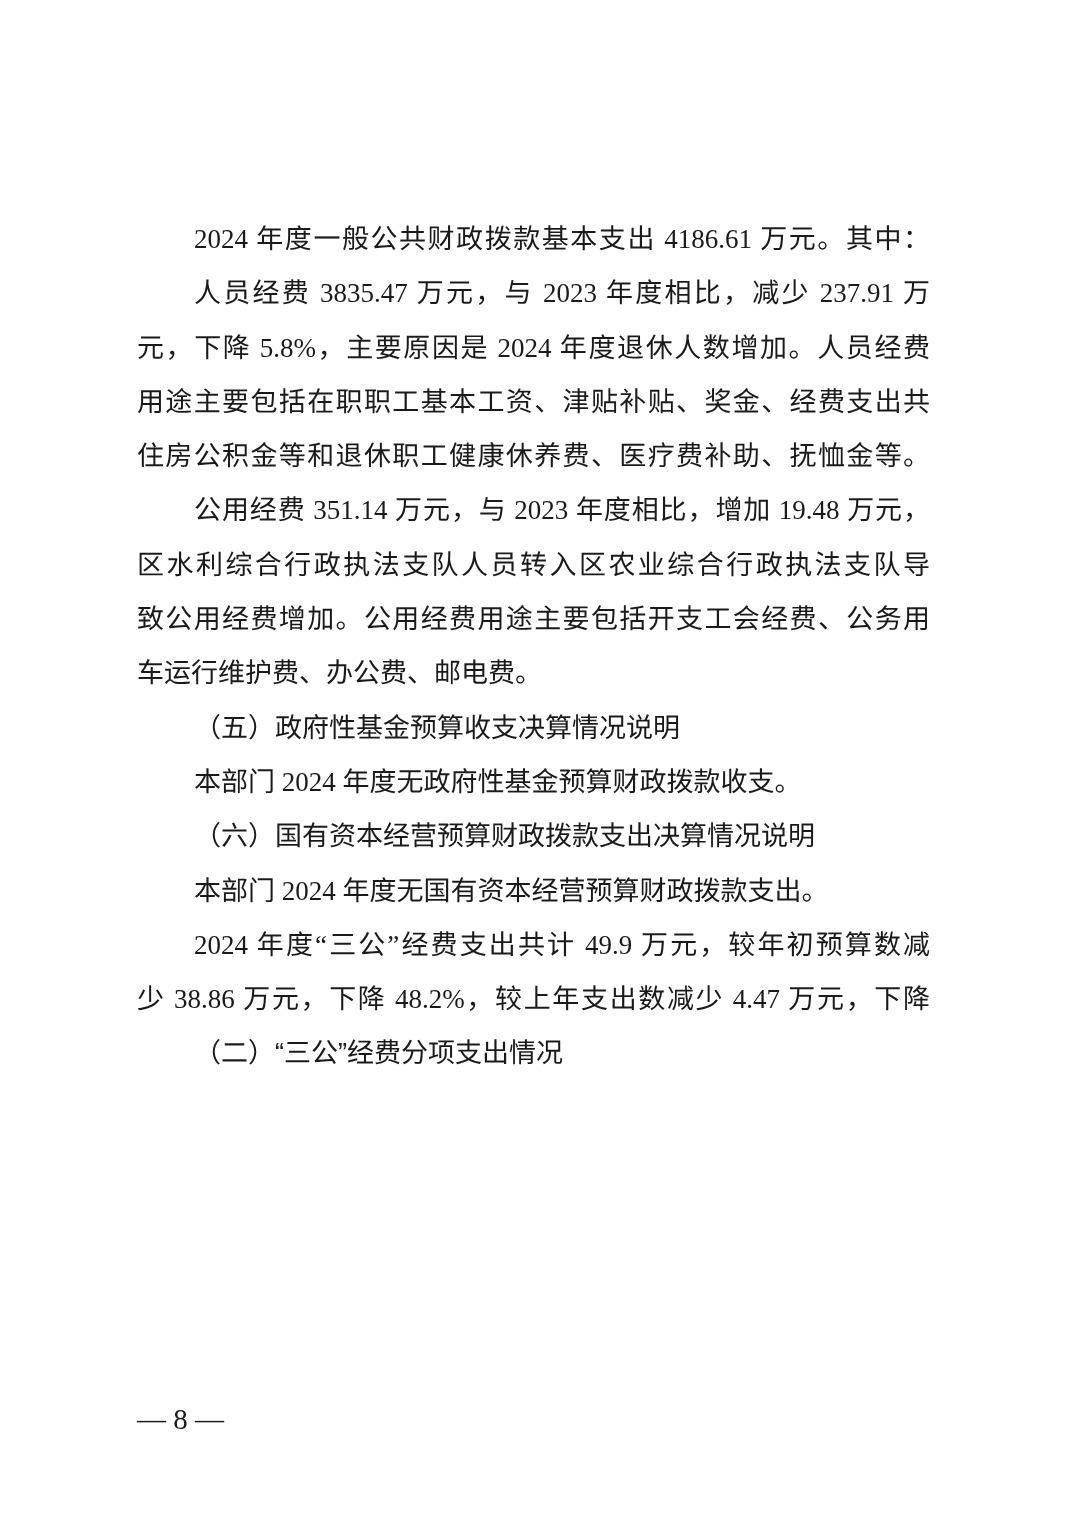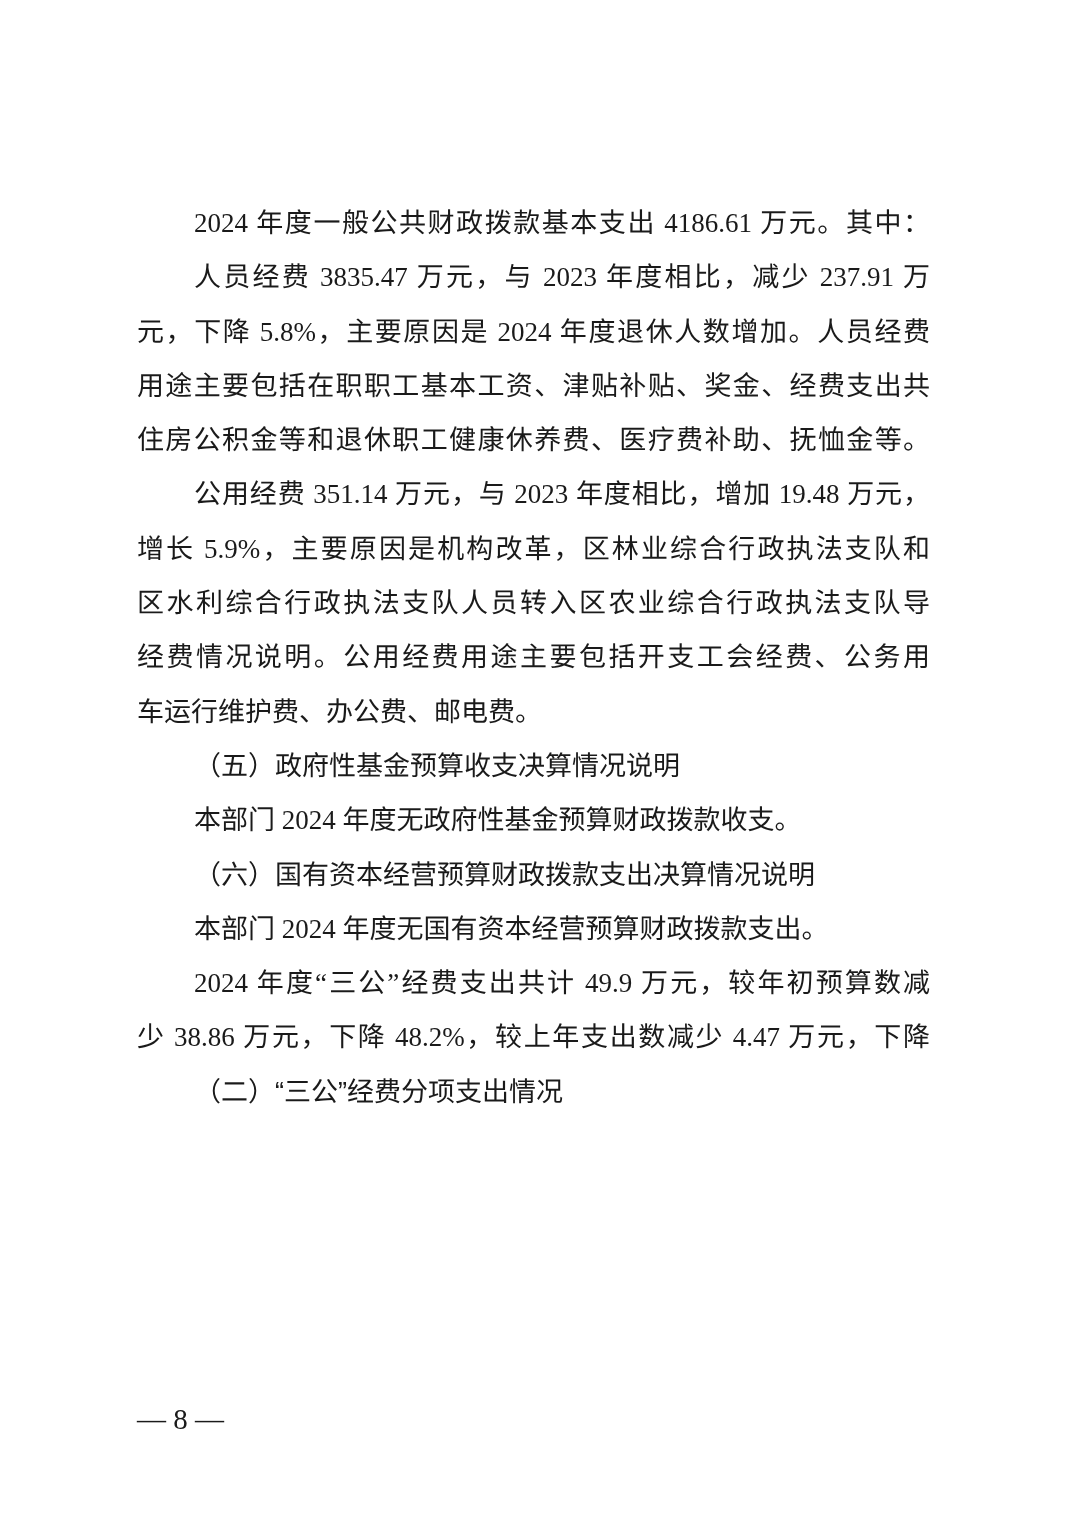--- a/index.html
+++ b/index.html
@@ -13,21 +13,21 @@
     width: 1074px;
     height: 1520px;
     background: #ffffff;
     overflow: hidden;
     font-family: "Liberation Serif", "DejaVu Serif", serif;
     color: #1a1a1a;
   }
   .text-block {
     position: absolute;
     left: 137px;
-    top: 196px;
+    top: 212px;
     width: 793px;
   }
   .line {
     font-family: "Liberation Serif", "DejaVu Serif", serif;
     font-size: 27px;
     line-height: 54.3px;
     height: 54.3px;
     color: #1a1a1a;
     text-align: justify;
     text-justify: inter-character;
@@ -63,23 +63,22 @@
 
 <div class="page">
   <div class="text-block">
 
   <div class="line body indent flush">2024 年度一般公共财政拨款基本支出 4186.61 万元。其中：</div>
       <div class="line body indent flush">人员经费 3835.47 万元，与 2023 年度相比，减少 237.91 万</div>
       <div class="line body flush">元，下降 5.8%，主要原因是 2024 年度退休人数增加。人员经费</div>
       <div class="line body flush">用途主要包括在职职工基本工资、津贴补贴、奖金、经费支出共计、</div>
       <div class="line body flush">住房公积金等和退休职工健康休养费、医疗费补助、抚恤金等。</div>
       <div class="line body indent flush">公用经费 351.14 万元，与 2023 年度相比，增加 19.48 万元，</div>
-      <div class="line body flush">增长 5.9%，主要原因是机构改革，区林业综合行政执法支队和</div>
       <div class="line body flush">区水利综合行政执法支队人员转入区农业综合行政执法支队导</div>
-      <div class="line body flush">经费情况说明。公用经费用途主要包括开支工会经费、公务用</div>
+      <div class="line body flush">致公用经费增加。公用经费用途主要包括开支工会经费、公务用</div>
       <div class="line body noflush">车运行维护费、办公费、邮电费。</div>
       <div class="line kaiti indent noflush">（五）政府性基金预算收支决算情况说明</div>
       <div class="line body indent noflush">本部门 2024 年度无政府性基金预算财政拨款收支。</div>
       <div class="line kaiti indent noflush">（六）国有资本经营预算财政拨款支出决算情况说明</div>
       <div class="line body indent noflush">本部门 2024 年度无国有资本经营预算财政拨款支出。</div>
       <div class="line body indent flush">2024 年度“三公”经费支出共计 49.9 万元，较年初预算数减</div>
       <div class="line body flush">少 38.86 万元，下降 48.2%，较上年支出数减少 4.47 万元，下降</div>
       <div class="line kaiti indent noflush">（二）“三公”经费分项支出情况</div>
     </div>
   <div class="footer">— 8 —</div>

